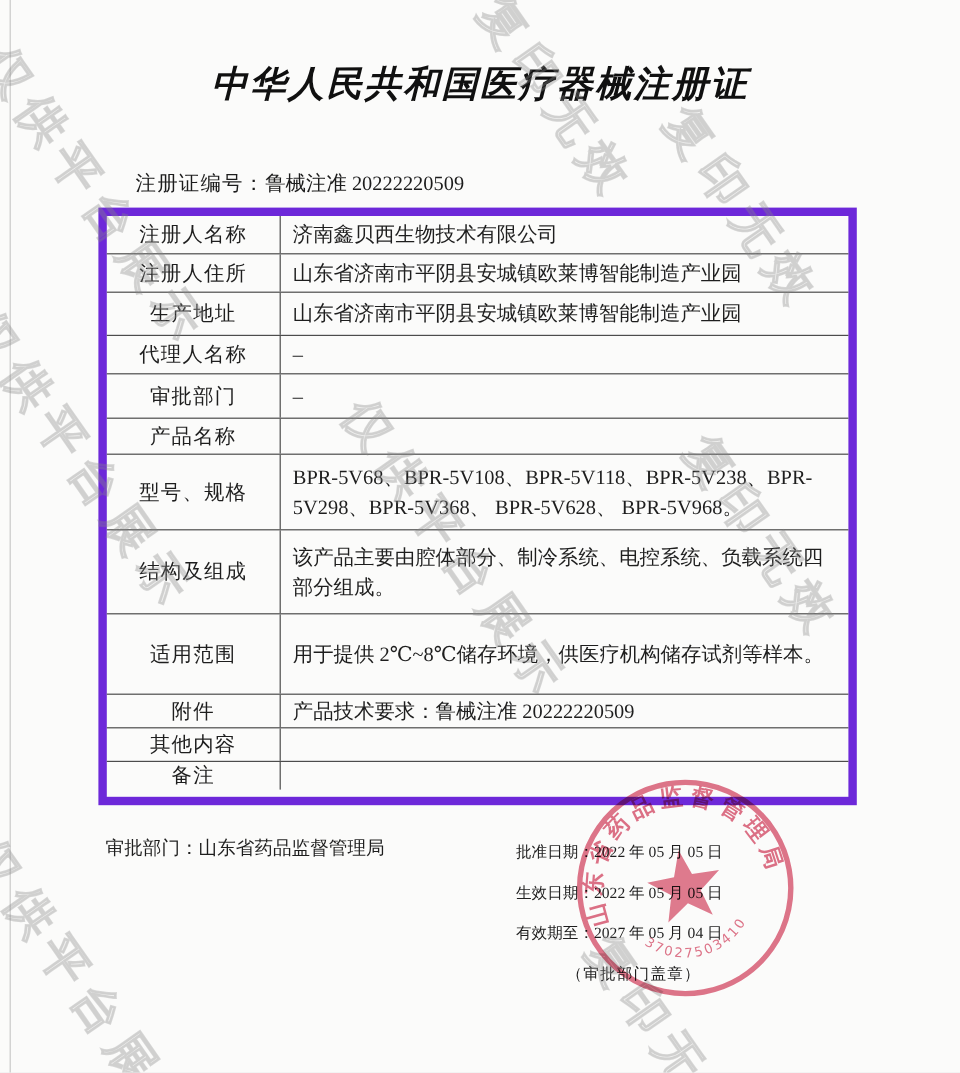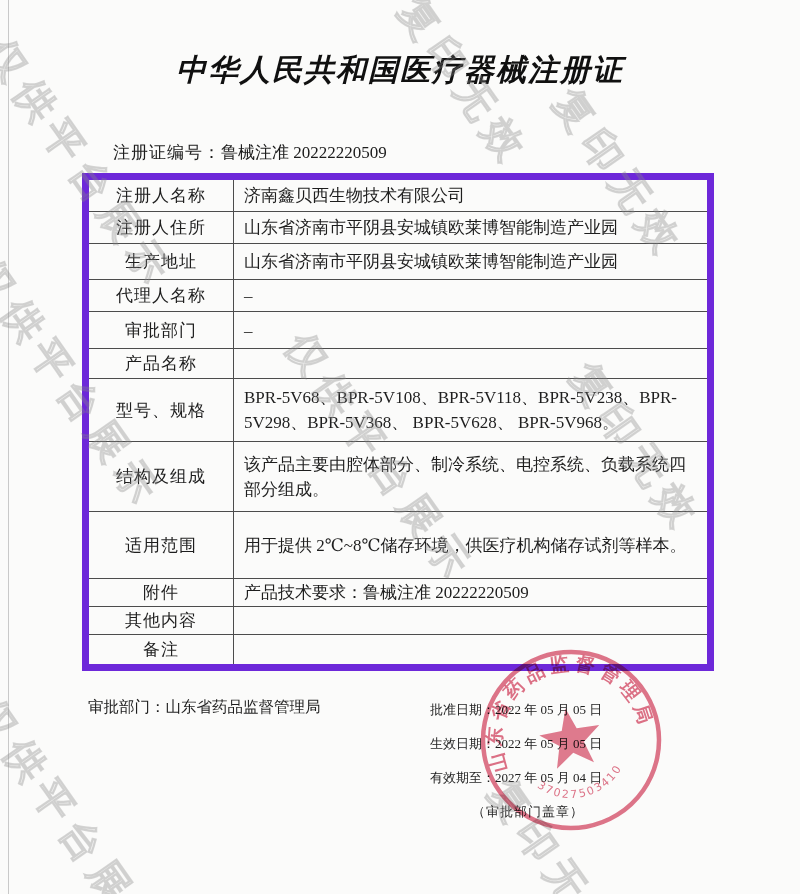--- a/index.html
+++ b/index.html
@@ -13,21 +13,21 @@
     position:absolute;top:50px;left:0;right:0;text-align:center;
     font-size:30px;font-weight:700;letter-spacing:2px;color:#101010;font-style:italic;
   }
   .certno{position:absolute;left:113px;top:141px;font-size:17px;color:#1c1c1c;}
   .certno .lbl{letter-spacing:1px;}
   .tbl{
     position:absolute;left:82px;top:173px;width:632px;
     border:7px solid #6d28d9;box-sizing:border-box;background:transparent;
   }
   .row{display:flex;border-bottom:1px solid #4c4c4c;box-sizing:border-box;}
-  .row:last-child{border-bottom:none;}
+  .row:last-child{border-bottom:none;flex-direction:column;}
   .cell{display:flex;align-items:center;box-sizing:border-box;}
   .cell.lab{
     width:145px;justify-content:center;border-right:1px solid #4c4c4c;
     font-size:17px;letter-spacing:1px;color:#1e1e1e;text-align:center;
   }
   .cell.val{
     flex:1;padding:2px 8px 2px 10px;font-size:17px;line-height:25px;color:#1e1e1e;
   }
   .dept{position:absolute;left:88px;top:697px;font-size:15.5px;color:#1e1e1e;}
   .dates{position:absolute;left:430px;top:693px;font-size:13px;line-height:34px;color:#1e1e1e;}

